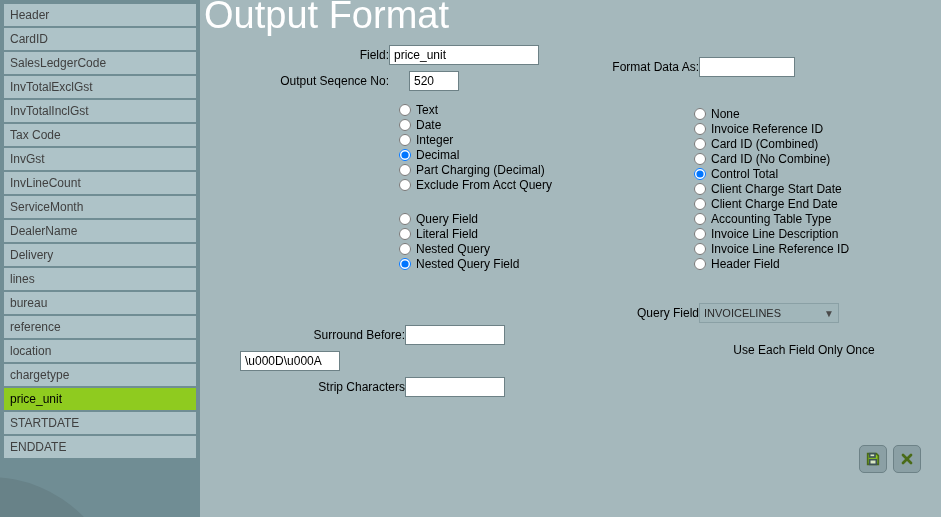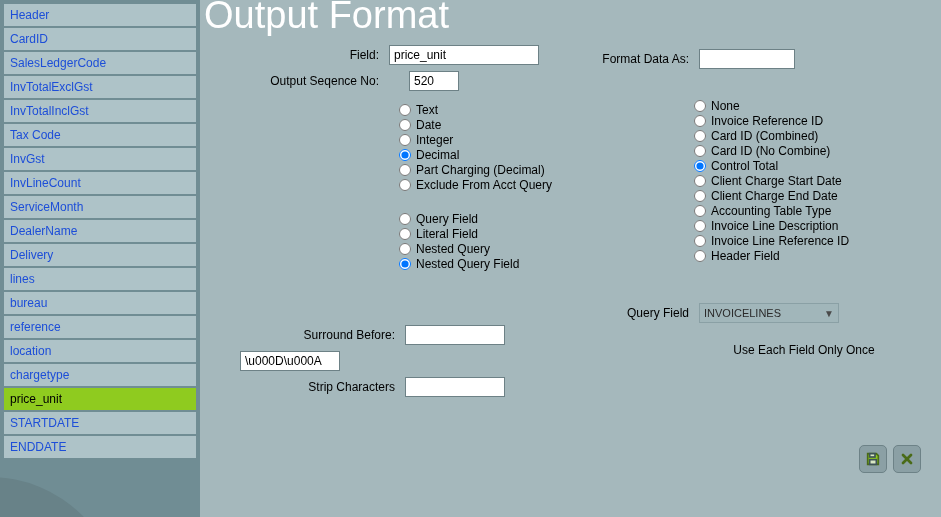--- a/index.html
+++ b/index.html
@@ -15,21 +15,21 @@
   .sidebar {
     width: 200px;
     background: #708d94;
     padding: 4px;
     display: flex;
     flex-direction: column;
     gap: 2px;
   }
   .sidebar-item {
     background: #aec3c8;
-    color: #1d4ed8;
+    color: #404040;
     padding: 4px 6px;
     font-size: 12px;
     border: 0;
     text-align: left;
     cursor: pointer;
   }
   .sidebar-item.selected {
     background: #8fcb1f;
     color: #000;
   }
@@ -48,21 +48,20 @@
     position: relative;
     height: 420px;
   }
   .row {
     display: flex;
     align-items: center;
     margin-bottom: 6px;
   }
   .label {
     text-align: right;
-    padding-right: 10px;
     color: #000;
     font-size: 12px;
   }
   input[type="text"] {
     height: 20px;
     border: 1px solid #6d8186;
     background: #fff;
     padding: 2px 4px;
     font-size: 12px;
   }
@@ -86,21 +85,21 @@
     font-size: 12px;
     color: #000;
   }
   input[type="radio"] {
     margin-right: 5px;
     width: 12px; height: 12px;
   }
   .right-col {
     position: absolute;
     left: 395px;
-    top: 4px;
+    top: 12px;
     width: 330px;
   }
   .right-col .label { width: 100px; display:inline-block;}
   .right-col input[type="text"] { width: 96px; }
   .right-radio-group {
     margin-left: 95px;
     margin-top: 30px;
   }
   .lower-left {
     position: absolute;

